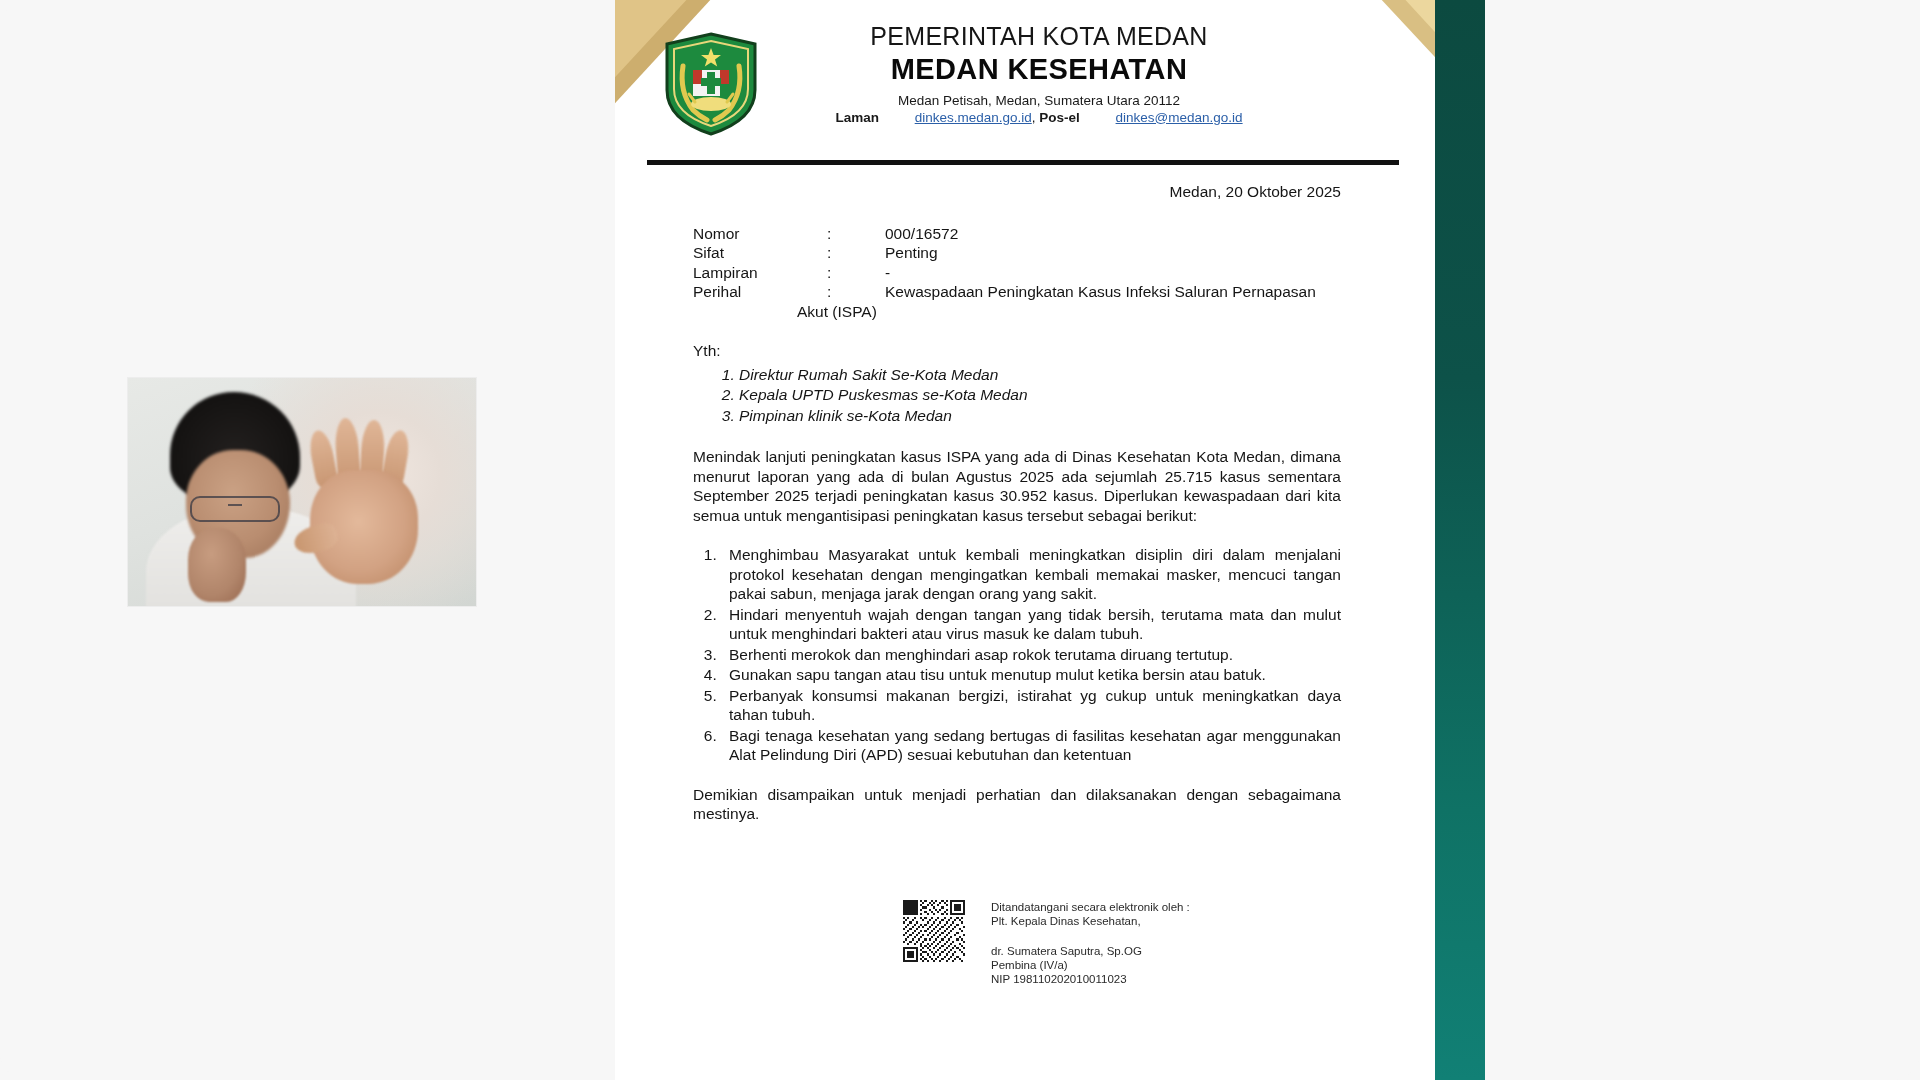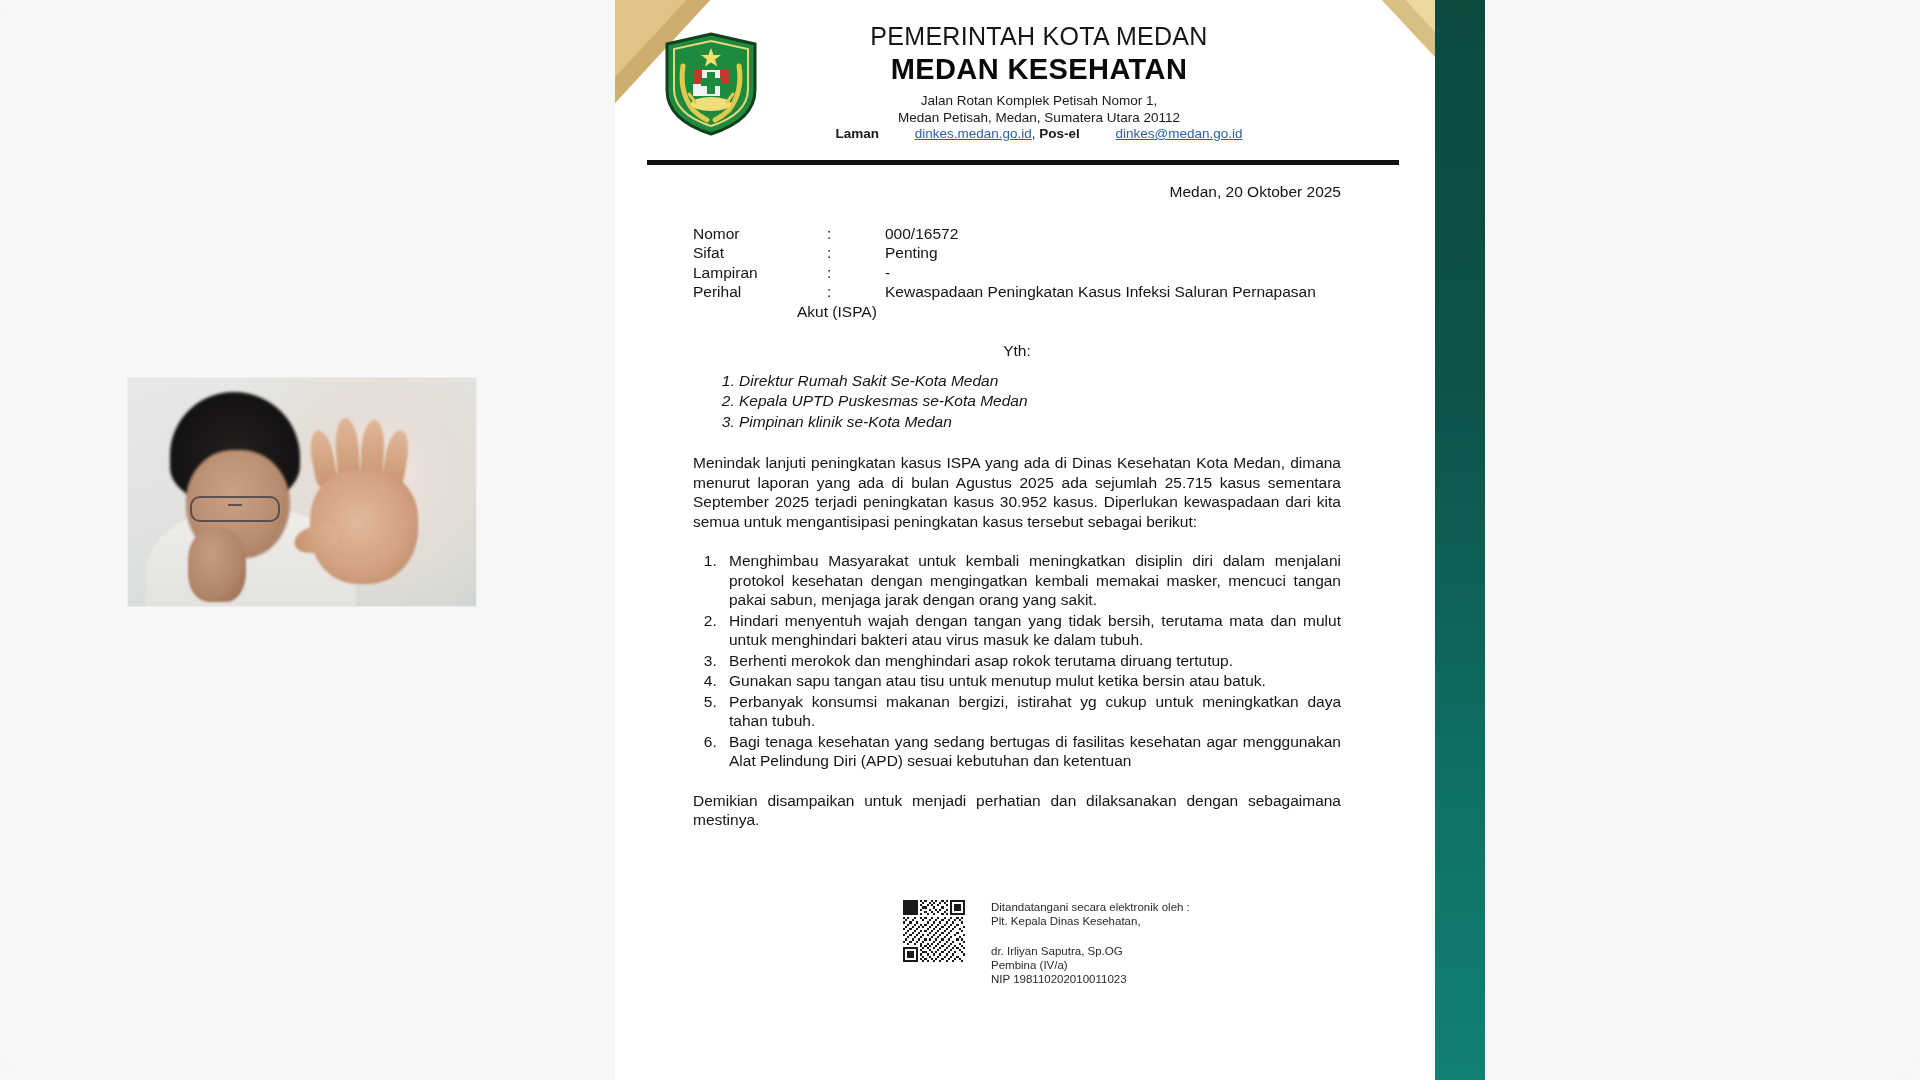--- a/index.html
+++ b/index.html
@@ -221,21 +221,21 @@
     margin-bottom: 22px;
     font-size: 15.5px;
   }
   .meta { margin-bottom: 20px; }
   .meta-row { display: flex; gap: 44px; }
   .meta-label { width: 90px; flex: none; }
   .meta-sep { width: 14px; flex: none; }
   .meta-val { flex: 1; }
   .meta-val-cont { margin-left: 104px; }
 
-  .yth { margin-bottom: 10px; text-align: center; }
+  .yth { margin-bottom: 4px; }
   .yth-list {
     margin: 0 0 22px 0;
     padding-left: 46px;
     font-style: italic;
   }
   .yth-list li { margin-bottom: 1px; }
 
   .para {
     text-align: justify;
     margin-bottom: 20px;
@@ -309,21 +309,20 @@
         <rect x="57" y="38" width="9" height="14" fill="#c0392b"></rect>
         <rect x="30" y="52" width="9" height="12" fill="#f3f3f3"></rect>
         <rect x="57" y="52" width="9" height="12" fill="#1d8a3e"></rect>
         <path d="M44 40 h8 v6 h6 v8 h-6 v8 h-8 v-8 h-6 v-8 h6 z" fill="#1d8a3e"></path>
         <ellipse cx="48" cy="72" rx="20" ry="7" fill="#f0dd7c"></ellipse>
         <path d="M26 62 l6 8 M70 62 l-6 8" stroke="#e0c94f" stroke-width="3" stroke-linecap="round"></path>
       </svg>
 
       <div class="lh-line1">PEMERINTAH KOTA MEDAN</div>
       <div class="lh-line2">MEDAN KESEHATAN</div>
-      <div class="lh-addr">Jalan Rotan Komplek Petisah Nomor 1,</div>
       <div class="lh-addr">Medan Petisah, Medan, Sumatera Utara 20112</div>
       <div class="lh-web">
         <b>Laman</b>
         <span class="lh-link">dinkes.medan.go.id</span><span>,</span>
         <b>Pos-el</b>
         <span class="lh-link">dinkes@medan.go.id</span>
       </div>
     </div>
 
     <div class="rule"></div>
@@ -602,20 +601,20 @@
           <rect x="20" y="28" width="1" height="1"></rect>
             <rect x="23" y="28" width="1" height="1"></rect>
           <rect x="27" y="28" width="1" height="1"></rect>
         </g>
       </svg>
 
       <div class="sign-text">
         <div>Ditandatangani secara elektronik oleh :</div>
         <div>Plt. Kepala Dinas Kesehatan,</div>
         <div class="sign-gap"></div>
-        <div>dr. Irliyan Saputra, Sp.OG</div>
+        <div>dr. Sumatera Saputra, Sp.OG</div>
         <div>Pembina (IV/a)</div>
         <div>NIP 198110202010011023</div>
       </div>
     </div>
 
   </div>
 </div>
 
 </body></html>

